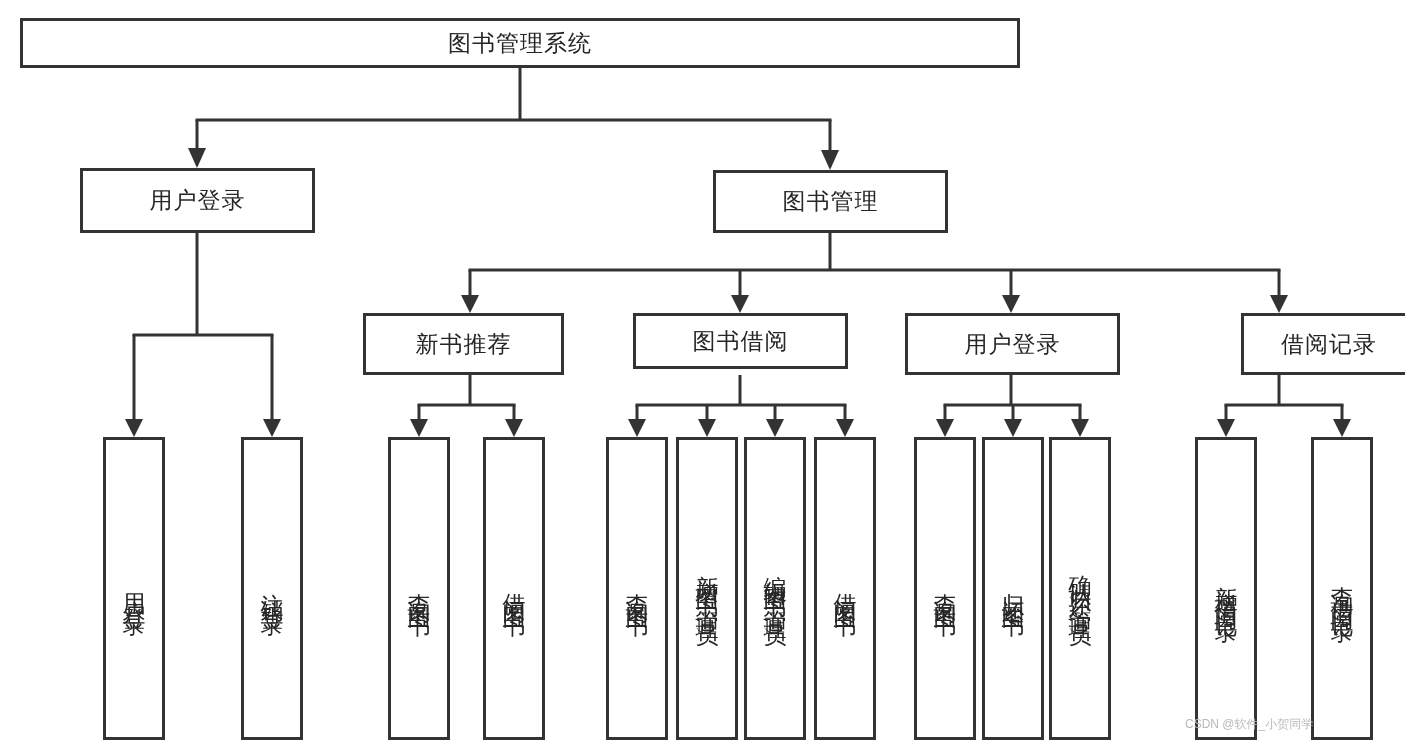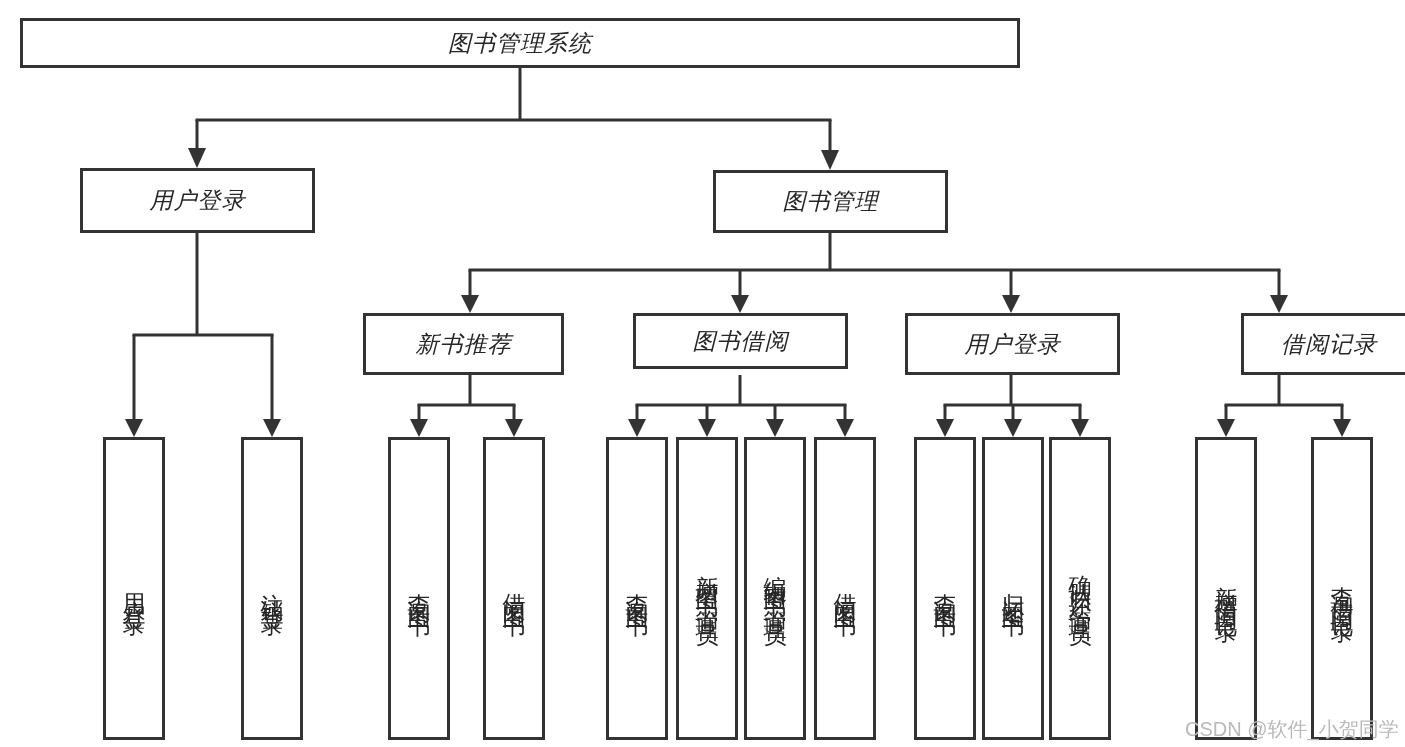--- a/index.html
+++ b/index.html
@@ -26,21 +26,20 @@
   .node {
     position: absolute;
     border: 3px solid #333333;
     background: #ffffff;
     display: flex;
     align-items: center;
     justify-content: center;
     font-size: 23px;
     letter-spacing: 1px;
     color: #262626;
-    font-style: italic;
   }
   .node .lbl { white-space: nowrap; }
   .leaf {
     position: absolute;
     border: 3px solid #333333;
     background: #ffffff;
     display: flex;
     align-items: center;
     justify-content: center;
   }
@@ -49,21 +48,21 @@
     text-orientation: mixed;
     font-size: 23px;
     letter-spacing: 7px;
     line-height: 1;
     color: #262626;
   }
   .watermark {
     position: absolute;
     left: 1185px;
     top: 716px;
-    font-size: 20px;
+    font-size: 12px;
     color: #b9b9b9;
     white-space: nowrap;
     z-index: 5;
   }
 </style>
 </head>
 <body>
 
 <div class="canvas">
 

